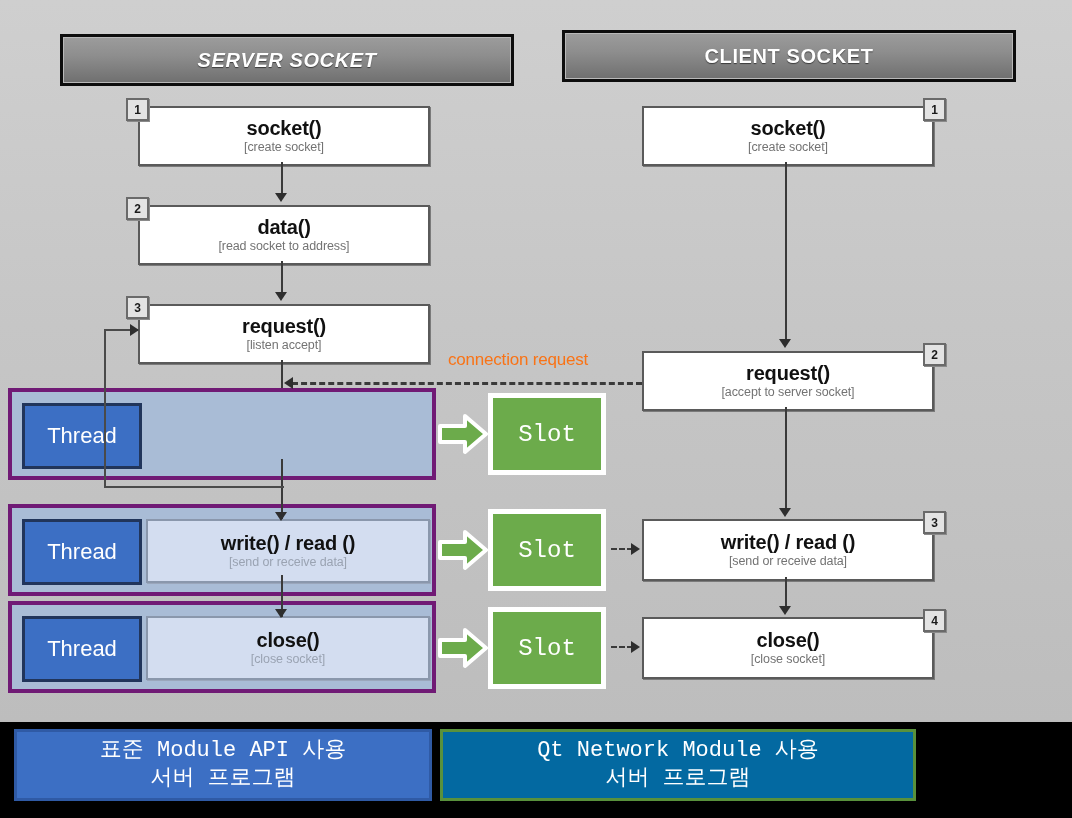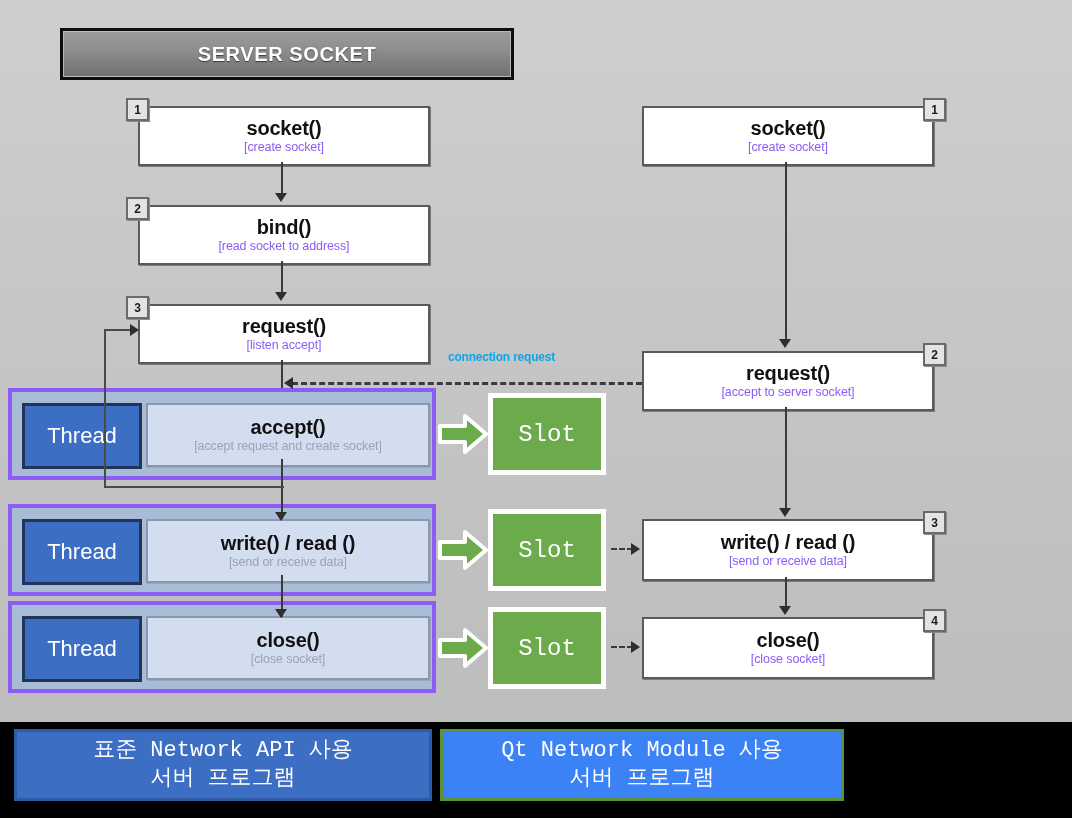--- a/index.html
+++ b/index.html
@@ -20,57 +20,57 @@
   
   .colhead{
     position:absolute;height:46px;
     border:3px solid #0d0d0d;
     background:linear-gradient(180deg,#9c9c9c 0%,#8e8e8e 40%,#6f6f6f 100%);
     box-shadow:inset 0 0 0 1px #b9b9b9;
     display:flex;align-items:center;justify-content:center;
     color:#fff;font-weight:bold;font-size:20px;letter-spacing:.6px;
     text-shadow:0 1px 1px rgba(0,0,0,.55);
   }
-  #colhead-server{left:60px;top:28px;width:448px;}
+  #colhead-server{left:60px;top:34px;width:448px;font-style:italic;}
   #colhead-client{left:562px;top:30px;width:448px;}
 
   
   .fbox{
     position:absolute;
     background:#ffffff;
     border:2px solid #5a5a5a;
     box-shadow:1px 1px 0 #7a7a7a;
     display:flex;flex-direction:column;align-items:center;justify-content:center;
   }
   .fbox .ttl{
     font-size:20px;font-weight:bold;color:#111;line-height:1.05;
     letter-spacing:-.2px;
   }
   .fbox .sub{
-    font-size:12.5px;color:#8b5cf6;line-height:1.15;margin-top:1px;
+    font-size:12.5px;color:#737373;line-height:1.15;margin-top:1px;
     letter-spacing:-.1px;
   }
 
   
   .badge{
     position:absolute;width:19px;height:19px;
     background:#e3e3e3;border:2px solid #6a6a6a;
     font-size:12px;font-weight:bold;color:#1a1a1a;
     display:flex;align-items:center;justify-content:center;
     box-shadow:1px 1px 0 #8a8a8a;
     z-index:6;
   }
   .badge.left{left:-14px;top:-10px;}
   .badge.right{right:-14px;top:-10px;}
 
   
   .threadwrap{
     position:absolute;
     background:#a9bcd6;
-    border:4px solid #8b5cf6;
+    border:4px solid #701a75;
     box-sizing:border-box;
     z-index:3;
   }
   .threadbox{
     position:absolute;left:10px;top:11px;width:120px;height:66px;
     background:#3c6fc4;border:3px solid #21355b;
     display:flex;align-items:center;justify-content:center;
     color:#ffffff;font-size:22px;
     box-sizing:border-box;
   }
@@ -109,73 +109,71 @@
     border-top:6px solid transparent;border-bottom:6px solid transparent;
     border-left:9px solid #2e2e2e;
   }
   .dashline{
     position:absolute;height:0;border-top:3px dashed #3a3a3a;z-index:2;
   }
   .dashline.thin{border-top:2px dashed #3a3a3a;}
   .loopline{position:absolute;background:#4a4a4a;z-index:2;}
 
   .conn-label{
-    position:absolute;font-size:12px;color:#0ea5e9;z-index:5;
+    position:absolute;font-size:17px;color:#f97316;z-index:5;
     letter-spacing:-.2px;
-    font-weight:bold;
   }
 
   
   .legend{
     position:absolute;height:72px;
     display:flex;flex-direction:column;align-items:center;justify-content:center;
     color:#fff;font-size:22px;line-height:1.28;
     font-family:"Liberation Mono","DejaVu Sans Mono",monospace;
     box-sizing:border-box;
   }
   #legend-standard{left:14px;top:729px;width:418px;background:#3c6fc4;border:3px solid #2f5aa5;}
-  #legend-qt{left:440px;top:729px;width:404px;background:#3b82f6;border:3px solid #59913c;}
+  #legend-qt{left:440px;top:729px;width:476px;background:#0369a1;border:3px solid #59913c;}
 </style>
 </head>
 <body>
 
 <div id="root">
 
   <div class="canvas"></div>
 
   <div class="colhead" id="colhead-server">
     <span>SERVER SOCKET</span>
+  </div>
+  <div class="colhead" id="colhead-client">
+    <span>CLIENT SOCKET</span>
   </div>
 
   <div class="fbox" style="left:138px;top:106px;width:288px;height:56px;">
     <div class="badge left">1</div>
     <div class="ttl">socket()</div>
     <div class="sub">[create socket]</div>
   </div>
 
   <div class="fbox" style="left:138px;top:205px;width:288px;height:56px;">
     <div class="badge left">2</div>
-    <div class="ttl">bind()</div>
+    <div class="ttl">data()</div>
     <div class="sub">[read socket to address]</div>
   </div>
 
   <div class="fbox" style="left:138px;top:304px;width:288px;height:56px;">
     <div class="badge left">3</div>
     <div class="ttl">request()</div>
     <div class="sub">[listen accept]</div>
   </div>
 
   <div class="threadwrap" style="left:8px;top:388px;width:428px;height:92px;">
     <div class="threadbox">
       <span>Thread</span>
     </div>
-    <div class="fbox inthread" style="left:134px;top:11px;width:280px;height:60px;">
-      <div class="ttl">accept()</div>
-      <div class="sub">[accept request and create socket]</div>
-    </div>
   </div>
 
   <div class="threadwrap" style="left:8px;top:504px;width:428px;height:92px;">
     <div class="threadbox">
       <span>Thread</span>
     </div>
     <div class="fbox inthread" style="left:134px;top:11px;width:280px;height:60px;">
       <div class="ttl">write() / read ()</div>
       <div class="sub">[send or receive data]</div>
     </div>
@@ -275,21 +273,21 @@
     <span>Slot</span>
   </div>
 
   <div class="dashline thin" style="left:611px;top:548px;width:22px;"></div>
   <div class="arrowhead-right" style="left:631px;top:543px;"></div>
 
   <div class="dashline thin" style="left:611px;top:646px;width:22px;"></div>
   <div class="arrowhead-right" style="left:631px;top:641px;"></div>
 
   <div class="legend" id="legend-standard">
-    <div>표준 Network API 사용</div>
+    <div>표준 Module API 사용</div>
     <div>서버 프로그램</div>
   </div>
   <div class="legend" id="legend-qt">
     <div>Qt Network Module 사용</div>
     <div>서버 프로그램</div>
   </div>
 
 </div>
 
 </body></html>

